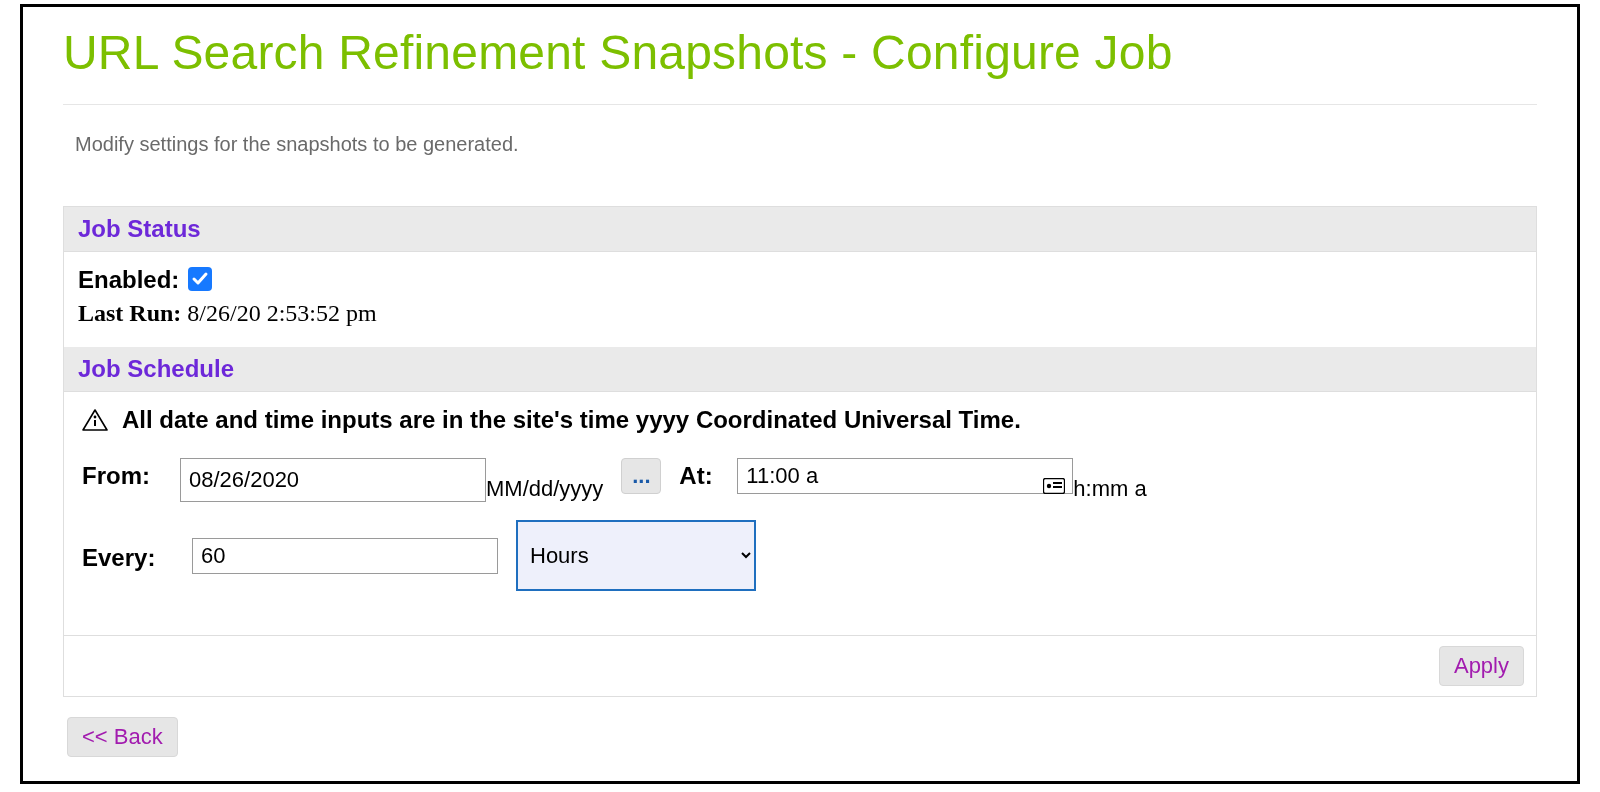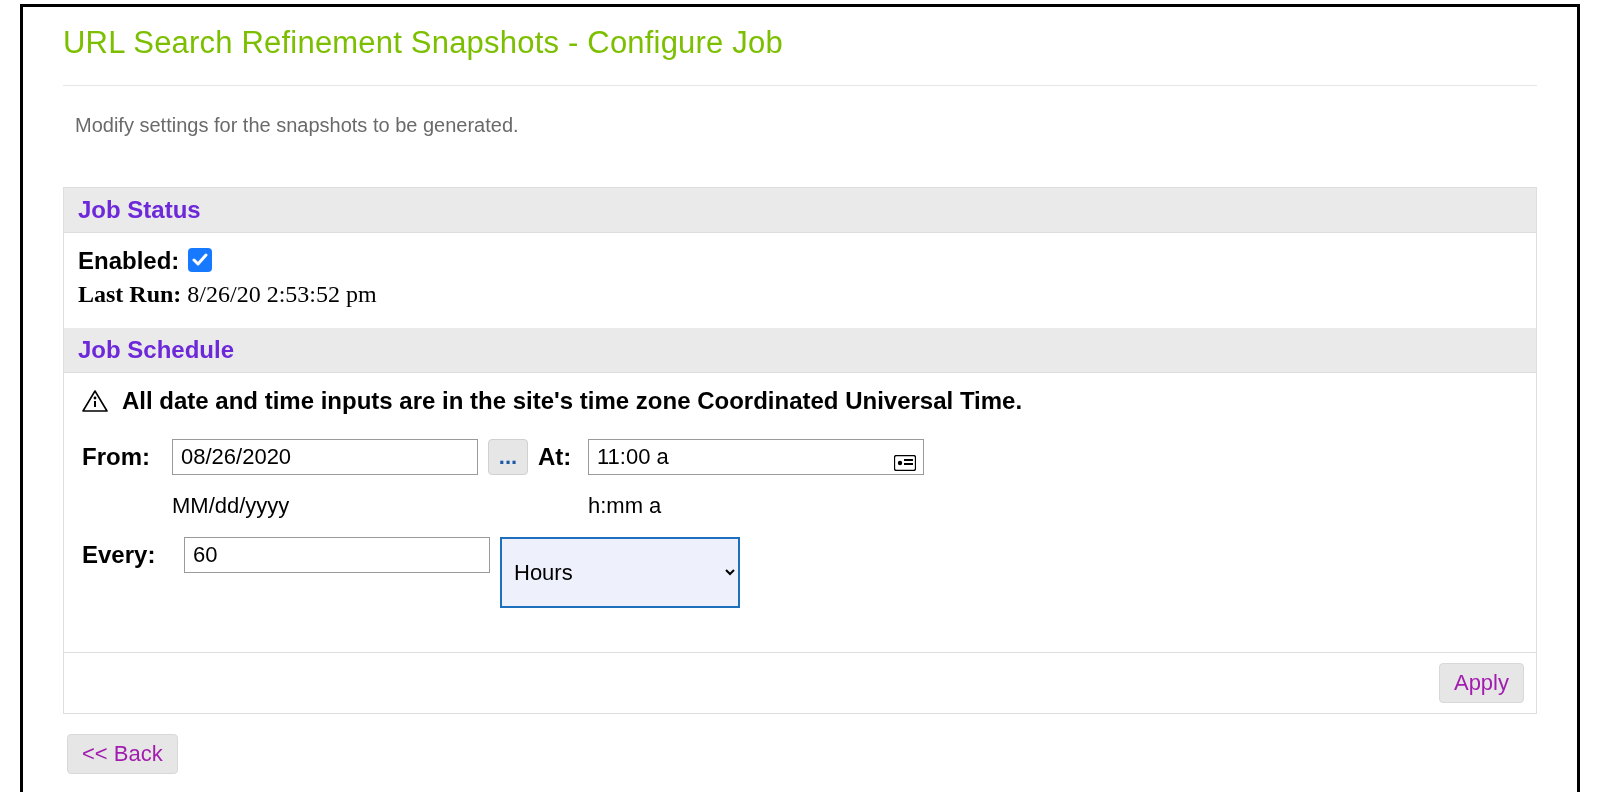--- a/index.html
+++ b/index.html
@@ -11,21 +11,21 @@
     color: #000;
   }
   .outer-frame {
     border: 3px solid #000;
     width: 1560px;
     margin: 4px auto;
     padding: 10px 40px 24px 40px;
     min-height: 780px;
   }
   h1.page-title {
-    font-size: 31px;
+    font-size: 48px;
     font-weight: 400;
     color: #7cbf00;
     margin: 8px 0 24px 0;
     letter-spacing: 0.2px;
   }
   hr.title-rule {
     border: none;
     border-top: 1px solid #e6e6e6;
     margin: 0 0 28px 0;
   }
@@ -75,30 +75,30 @@
     margin-bottom: 24px;
   }
   .tz-icon {
     width: 26px; height: 22px;
     display: inline-flex;
     align-items:center; justify-content:center;
   }
   .sched-row {
     display: flex;
     align-items: flex-start;
-    gap: 10px;
+    gap: 18px;
     margin-bottom: 18px;
   }
   .field-label {
     font-weight: 700;
     font-size: 24px;
     padding-top: 4px;
     min-width: 80px;
   }
-  .input-col { display:flex; flex-direction:column;justify-content:center; }
+  .input-col { display:flex; flex-direction:row;justify-content:center; }
   .text-input {
     font-size: 22px;
     padding: 4px 8px;
     border: 1px solid #9a9a9a;
     min-width: 180px;
     font-family: inherit;
     background: #fff;
   }
   .hint {
     font-size: 22px;
@@ -197,21 +197,21 @@
     <div class="schedule-body">
 
       <div class="tz-note">
         <span class="tz-icon">
           <svg width="26" height="22" viewBox="0 0 26 22">
             <path d="M13 1 L25 21 L1 21 Z" fill="none" stroke="#000" stroke-width="1.6" stroke-linejoin="round"></path>
             <circle cx="13" cy="8" r="1.4" fill="#000"></circle>
             <rect x="12" y="11" width="2" height="6" fill="#000"></rect>
           </svg>
         </span>
-        <span>All date and time inputs are in the site's time zone Coordinated Universal Time.</span>
+        <span>All date and time inputs are in the site's time yyyy Coordinated Universal Time.</span>
       </div>
 
       <div class="sched-row">
         <div class="field-label">From:</div>
         <div class="input-col">
           <input class="text-input" type="text" value="08/26/2020" style="">
           <div class="hint">MM/dd/yyyy</div>
         </div>
         <button class="picker-btn">...</button>
 
@@ -225,21 +225,21 @@
                 <circle cx="6" cy="8" r="2.2" fill="#000"></circle>
                 <rect x="10" y="4" width="9" height="2" fill="#000"></rect>
                 <rect x="10" y="8" width="9" height="2" fill="#000"></rect>
               </svg>
             </span>
           </span>
           <div class="hint">h:mm a</div>
         </div>
       </div>
 
-      <div class="sched-row" style="align-items:flex-start">
+      <div class="sched-row" style="align-items:center">
         <div class="field-label">Every:</div>
         <input class="text-input" style="min-width: 180px; margin-left: 12px;" type="text" value="60">
         <select class="select-unit">
           <option>Hours</option>
         </select>
       </div>
 
     </div>
 
     <div class="apply-bar">

